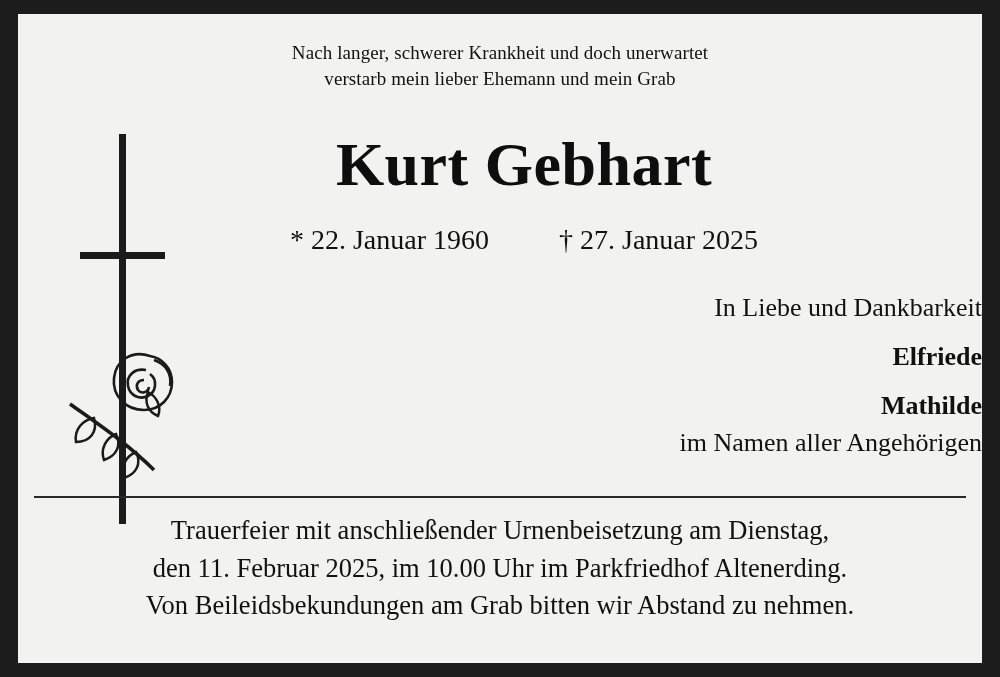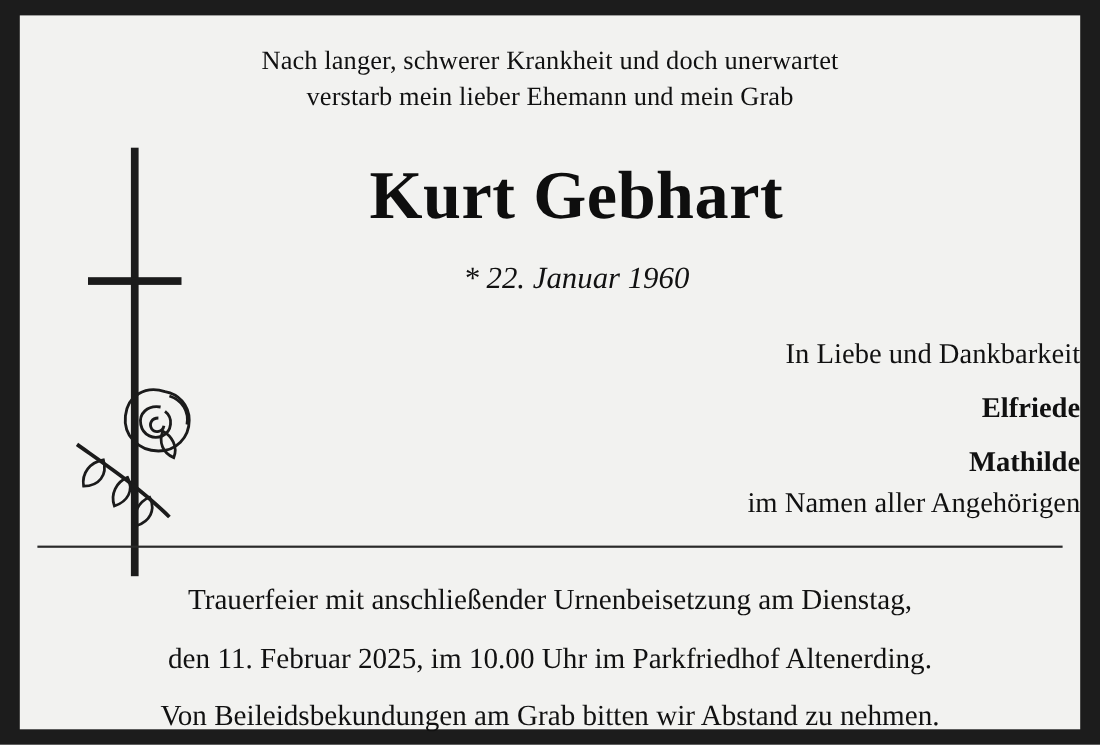--- a/index.html
+++ b/index.html
@@ -27,21 +27,21 @@
     height: 100%;
     background: #f2f2f0;
     box-sizing: border-box;
     display: flex;
     flex-direction: column;
     align-items: center;
     padding-top: 26px;
   }
   .intro {
     text-align: center;
-    font-size: 24px;
+    font-size: 19px;
     line-height: 1.35;
     color: #111;
     width: 100%;
     letter-spacing: 0.1px;
   }
   .intro div { white-space: nowrap; }
 
   .name {
     margin-top: 38px;
     font-size: 62px;
@@ -57,21 +57,20 @@
   .dates {
     margin-top: 24px;
     display: flex;
     justify-content: center;
     gap: 70px;
     font-size: 28px;
     color: #111;
     padding-left: 48px;
     box-sizing: border-box;
     width: 100%;
-    font-style: italic;
   }
   .dates .item { white-space: nowrap; }
 
   .tribute {
     margin-top: 34px;
     text-align: right;
     font-size: 26px;
     line-height: 1.42;
     color: #111;
     padding-left: 52px;
@@ -92,21 +91,21 @@
   .footer {
     position: absolute;
     left: 0;
     right: 0;
     top: 498px;
     text-align: center;
     font-size: 26.5px;
     line-height: 1.42;
     color: #111;
   }
-  .footer div { white-space: nowrap; margin-top: 15px; }
+  .footer div { white-space: nowrap; }
 
   .emblem {
     position: absolute;
     left: 40px;
     top: 120px;
     width: 140px;
     height: 390px;
   }
 </style>
 </head>
@@ -139,20 +138,21 @@
 
     <div class="intro">
       <div>Nach langer, schwerer Krankheit und doch unerwartet</div>
       <div>verstarb mein lieber Ehemann und mein Grab</div>
     </div>
 
     <div class="name">Kurt Gebhart</div>
 
     <div class="dates">
       <div class="item">* 22. Januar 1960</div>
+      <div class="item">† 27. Januar 2025</div>
     </div>
 
     <div class="tribute">
       <div>In Liebe und Dankbarkeit</div>
       <div class="bold">Elfriede</div>
       <div class="bold">Mathilde</div>
       <div>im Namen aller Angehörigen</div>
     </div>
 
     <div class="divider"></div>

